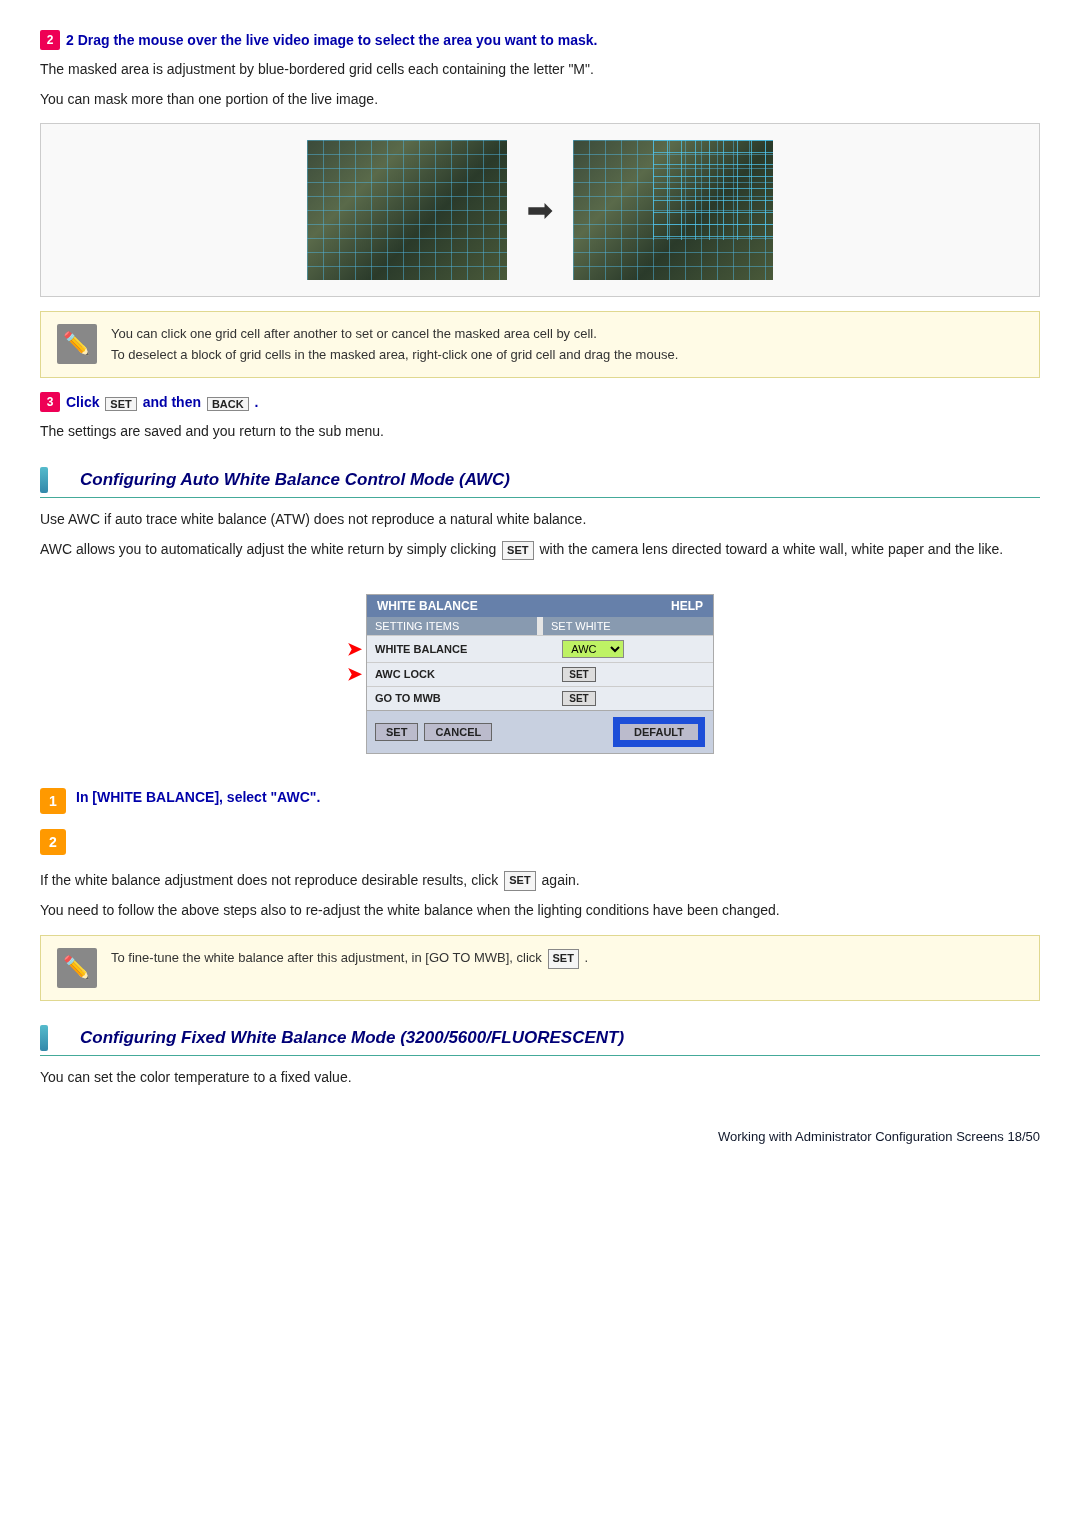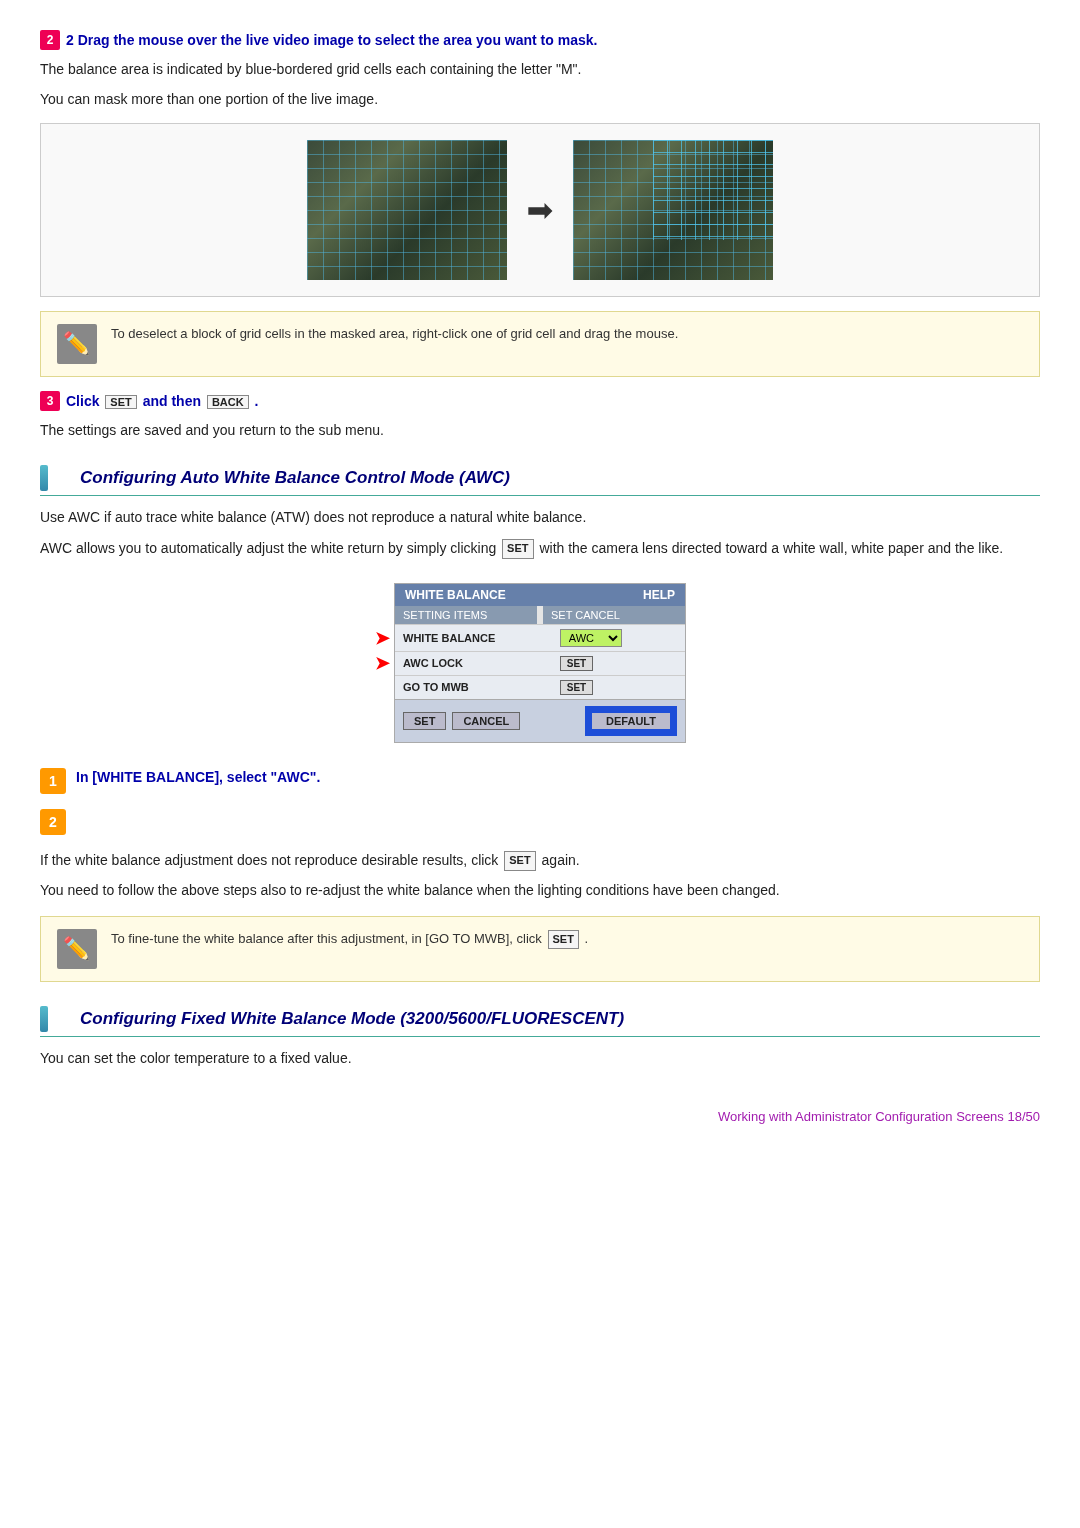--- a/index.html
+++ b/index.html
@@ -144,22 +144,22 @@
     .section-title {
       font-size: 17px;
       font-weight: bold;
       color: #007;
       font-style: italic;
       margin-left: 24px;
     }
 
     
     .wb-table-container {
-      margin: 24px auto;
-      width: 292px;
+      margin: 33px auto;
+      width: 348px;
       border: 1px solid #aaa;
       font-size: 12px;
     }
     .wb-table-header {
       display: flex;
       justify-content: space-between;
       background: #6680aa;
       color: #fff;
       font-weight: bold;
       padding: 4px 10px;
@@ -237,21 +237,21 @@
       padding: 2px 14px;
       cursor: pointer;
     }
 
     p { margin-bottom: 8px; line-height: 1.6; }
 
     .page-number {
       text-align: right;
       margin-top: 40px;
       font-size: 13px;
-      color: #a21caf;
+      color: #0f172a;
     }
 
     
     .camera-view {
       width: 200px;
       height: 140px;
       background: linear-gradient(135deg, #3a4a3a 0%, #5a6a4a 30%, #2a3a2a 60%, #4a5a3a 100%);
       position: relative;
       overflow: hidden;
     }
@@ -275,37 +275,38 @@
     }
   </style>
 </head>
 <body>
 
 <div class="step-header">
   <span class="step-badge">2</span>
   <span class="step-header-text">2 Drag the mouse over the live video image to select the area you want to mask.</span>
 </div>
 
-<p>The balance area is indicated by blue-bordered grid cells each containing the letter "M".</p>
+<p>The masked area is adjustment by blue-bordered grid cells each containing the letter "M".</p>
 <p>You can mask more than one portion of the live image.</p>
 
 <div class="demo-box">
   <div class="camera-view">
     <div class="camera-view-grid"></div>
   </div>
   <div class="demo-arrow">➡</div>
   <div class="camera-view">
     <div class="camera-view-grid"></div>
     <div class="camera-view-masked"></div>
   </div>
 </div>
 
 <div class="info-box">
   <div class="info-box-icon">✏️</div>
   <div class="info-box-text">
+    <div>You can click one grid cell after another to set or cancel the masked area cell by cell.</div>
     <div>To deselect a block of grid cells in the masked area, right-click one of grid cell and drag the mouse.</div>
   </div>
 </div>
 
 <div class="step-header">
   <span class="step-badge">3</span>
   <span class="step-header-text">
     <span>Click</span>
     <span class="inline-tag">SET</span>
     <span>and then</span>
@@ -328,21 +329,21 @@
   <span>with the camera lens directed toward a white wall, white paper and the like.</span>
 </p>
 
 <div class="wb-table-container">
   <div class="wb-table-header">
     <span>WHITE BALANCE</span>
     <span>HELP</span>
   </div>
   <div class="wb-col-header">
     <div>SETTING ITEMS</div>
-    <div>SET CANCEL</div>
+    <div>SET WHITE</div>
   </div>
 
   <div class="wb-row" style="position:relative;">
     <span style="position:absolute;left:-20px;color:red;font-size:18px;font-weight:bold;">➤</span>
     <div class="wb-row-label">WHITE BALANCE</div>
     <div class="wb-row-value">
       <select class="wb-select">
         <option>AWC</option>
         <option>ATW</option>
         <option>MWB</option>

